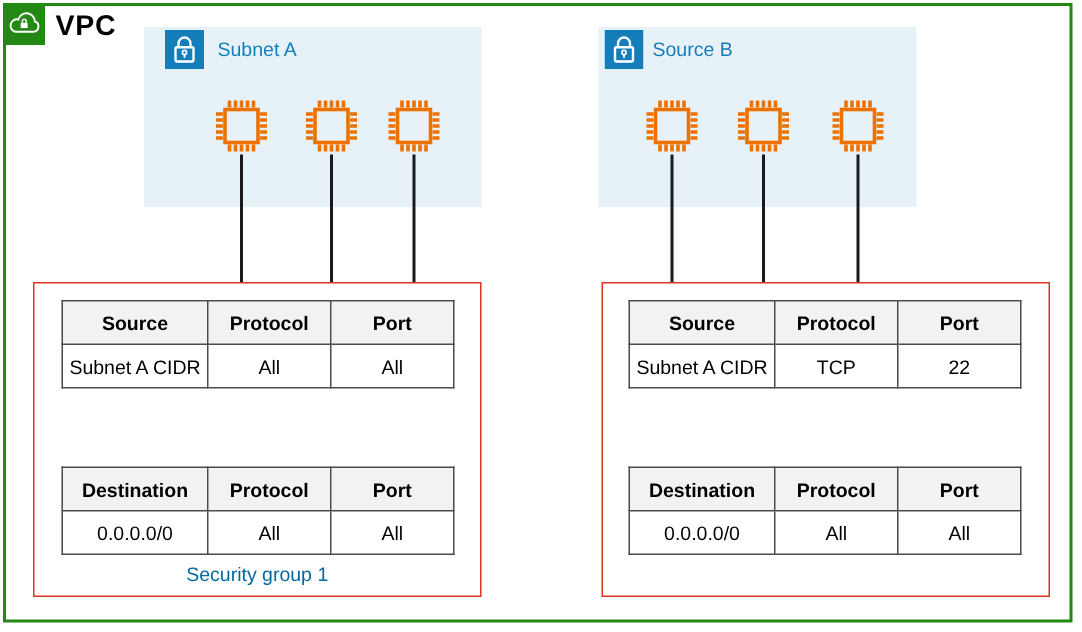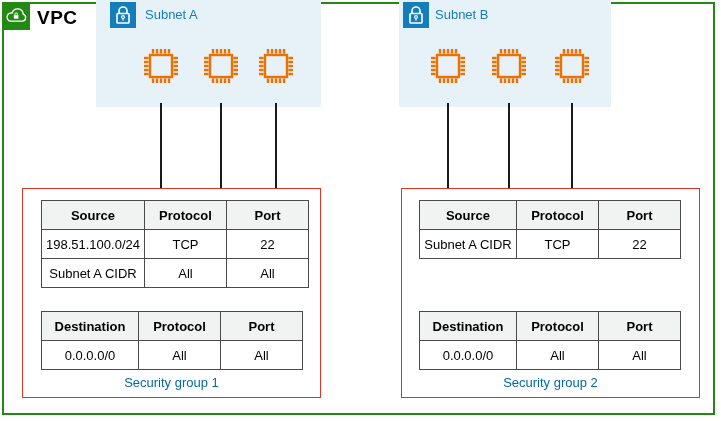--- a/index.html
+++ b/index.html
@@ -4,21 +4,21 @@
 <style>
   html,body{margin:0;padding:0;background:#fff;}
   .canvas{
     position:relative;width:721px;height:421px;background:#fff;
     font-family:"Liberation Sans",sans-serif;overflow:hidden;
   }
   .vpc-box{position:absolute;left:2px;top:2px;width:713px;height:413px;border:2px solid #248814;box-sizing:border-box;}
   .vpc-icon{position:absolute;left:2px;top:2px;width:28px;height:28px;}
   .vpc-label{position:absolute;left:37px;top:7px;font-size:19px;color:#000000;letter-spacing:.5px;font-weight:bold;}
 
-  .subnet{position:absolute;top:0;height:107px;background:#E7F2F8;}
+  .subnet{position:absolute;top:18px;height:120px;background:#E7F2F8;}
   .subnet-a{left:96px;width:225px;}
   .subnet-b{left:399px;width:212px;}
   .subnet-icon{position:absolute;top:2px;width:26px;height:26px;}
   .subnet-a .subnet-icon{left:14px;}
   .subnet-b .subnet-icon{left:4px;}
   .subnet-label{position:absolute;top:7px;font-size:13px;color:#147EBA;}
   .subnet-a .subnet-label{left:49px;}
   .subnet-b .subnet-label{left:36px;}
   .chip{position:absolute;top:47px;width:38px;height:38px;}
 
@@ -154,21 +154,21 @@
   <div class="subnet subnet-b">
     <div class="subnet-icon">
       <svg width="26" height="26" viewBox="0 0 26 26">
         <rect width="26" height="26" fill="#147EBA"></rect>
         <path d="M9 11.5 V9 a4 4 0 0 1 8 0 v2.5" fill="none" stroke="#fff" stroke-width="1.6"></path>
         <rect x="7" y="11.5" width="12" height="9.5" rx="0.8" fill="none" stroke="#fff" stroke-width="1.6"></rect>
         <circle cx="13" cy="15" r="1.4" fill="none" stroke="#fff" stroke-width="1.1"></circle>
         <line x1="13" y1="16.3" x2="13" y2="18.7" stroke="#fff" stroke-width="1.1"></line>
       </svg>
     </div>
-    <div class="subnet-label">Subnet B</div>
+    <div class="subnet-label">Source B</div>
 
     <div class="chip" style="left:30px">
       <svg width="38" height="38" viewBox="0 0 38 38" stroke="#ED7100" stroke-width="2.4">
         <rect x="8" y="8" width="22" height="22" fill="none"></rect>
         <g>
           <line x1="11" y1="2" x2="11" y2="6.6"></line>
             <line x1="15" y1="2" x2="15" y2="6.6"></line>
             <line x1="19" y1="2" x2="19" y2="6.6"></line>
             <line x1="23" y1="2" x2="23" y2="6.6"></line>
             <line x1="27" y1="2" x2="27" y2="6.6"></line>
@@ -260,25 +260,20 @@
           <col style="width:82px">
           <col style="width:82px">
         </colgroup>
       <tbody>
           <tr>
         <th>Source</th>
         <th>Protocol</th>
         <th>Port</th>
       </tr>
       <tr>
-        <td>198.51.100.0/24</td>
-        <td>TCP</td>
-        <td>22</td>
-      </tr>
-      <tr>
         <td>Subnet A CIDR</td>
         <td>All</td>
         <td>All</td>
       </tr>
     </tbody>
       </table>
     <table class="sg-table t-out">
       <colgroup>
           <col style="width:97px">
           <col style="width:82px">
@@ -332,16 +327,15 @@
         <th>Protocol</th>
         <th>Port</th>
       </tr>
       <tr>
         <td>0.0.0.0/0</td>
         <td>All</td>
         <td>All</td>
       </tr>
     </tbody>
       </table>
-    <div class="sg-label">Security group 2</div>
   </div>
 
 </div>
 
 </body></html>

